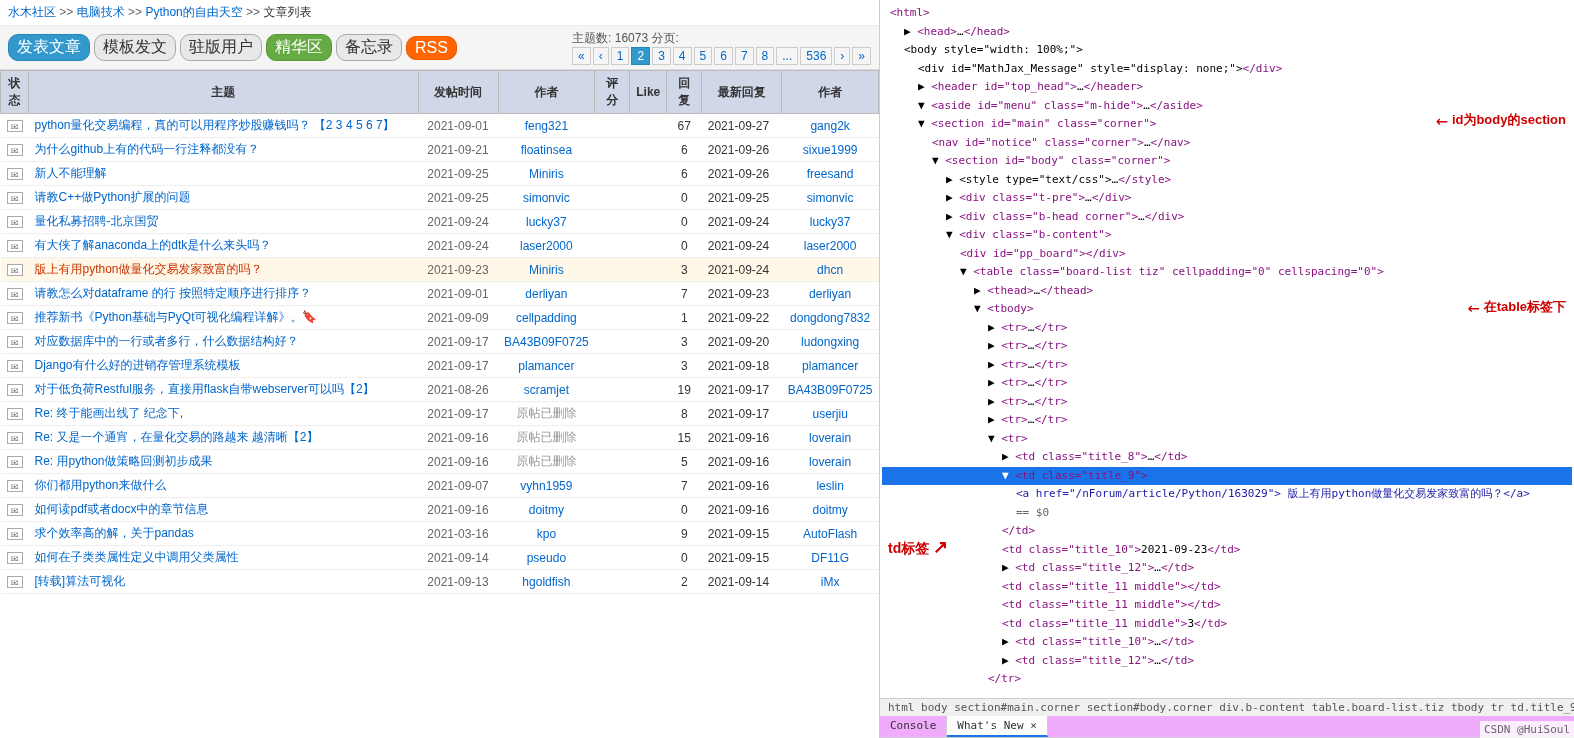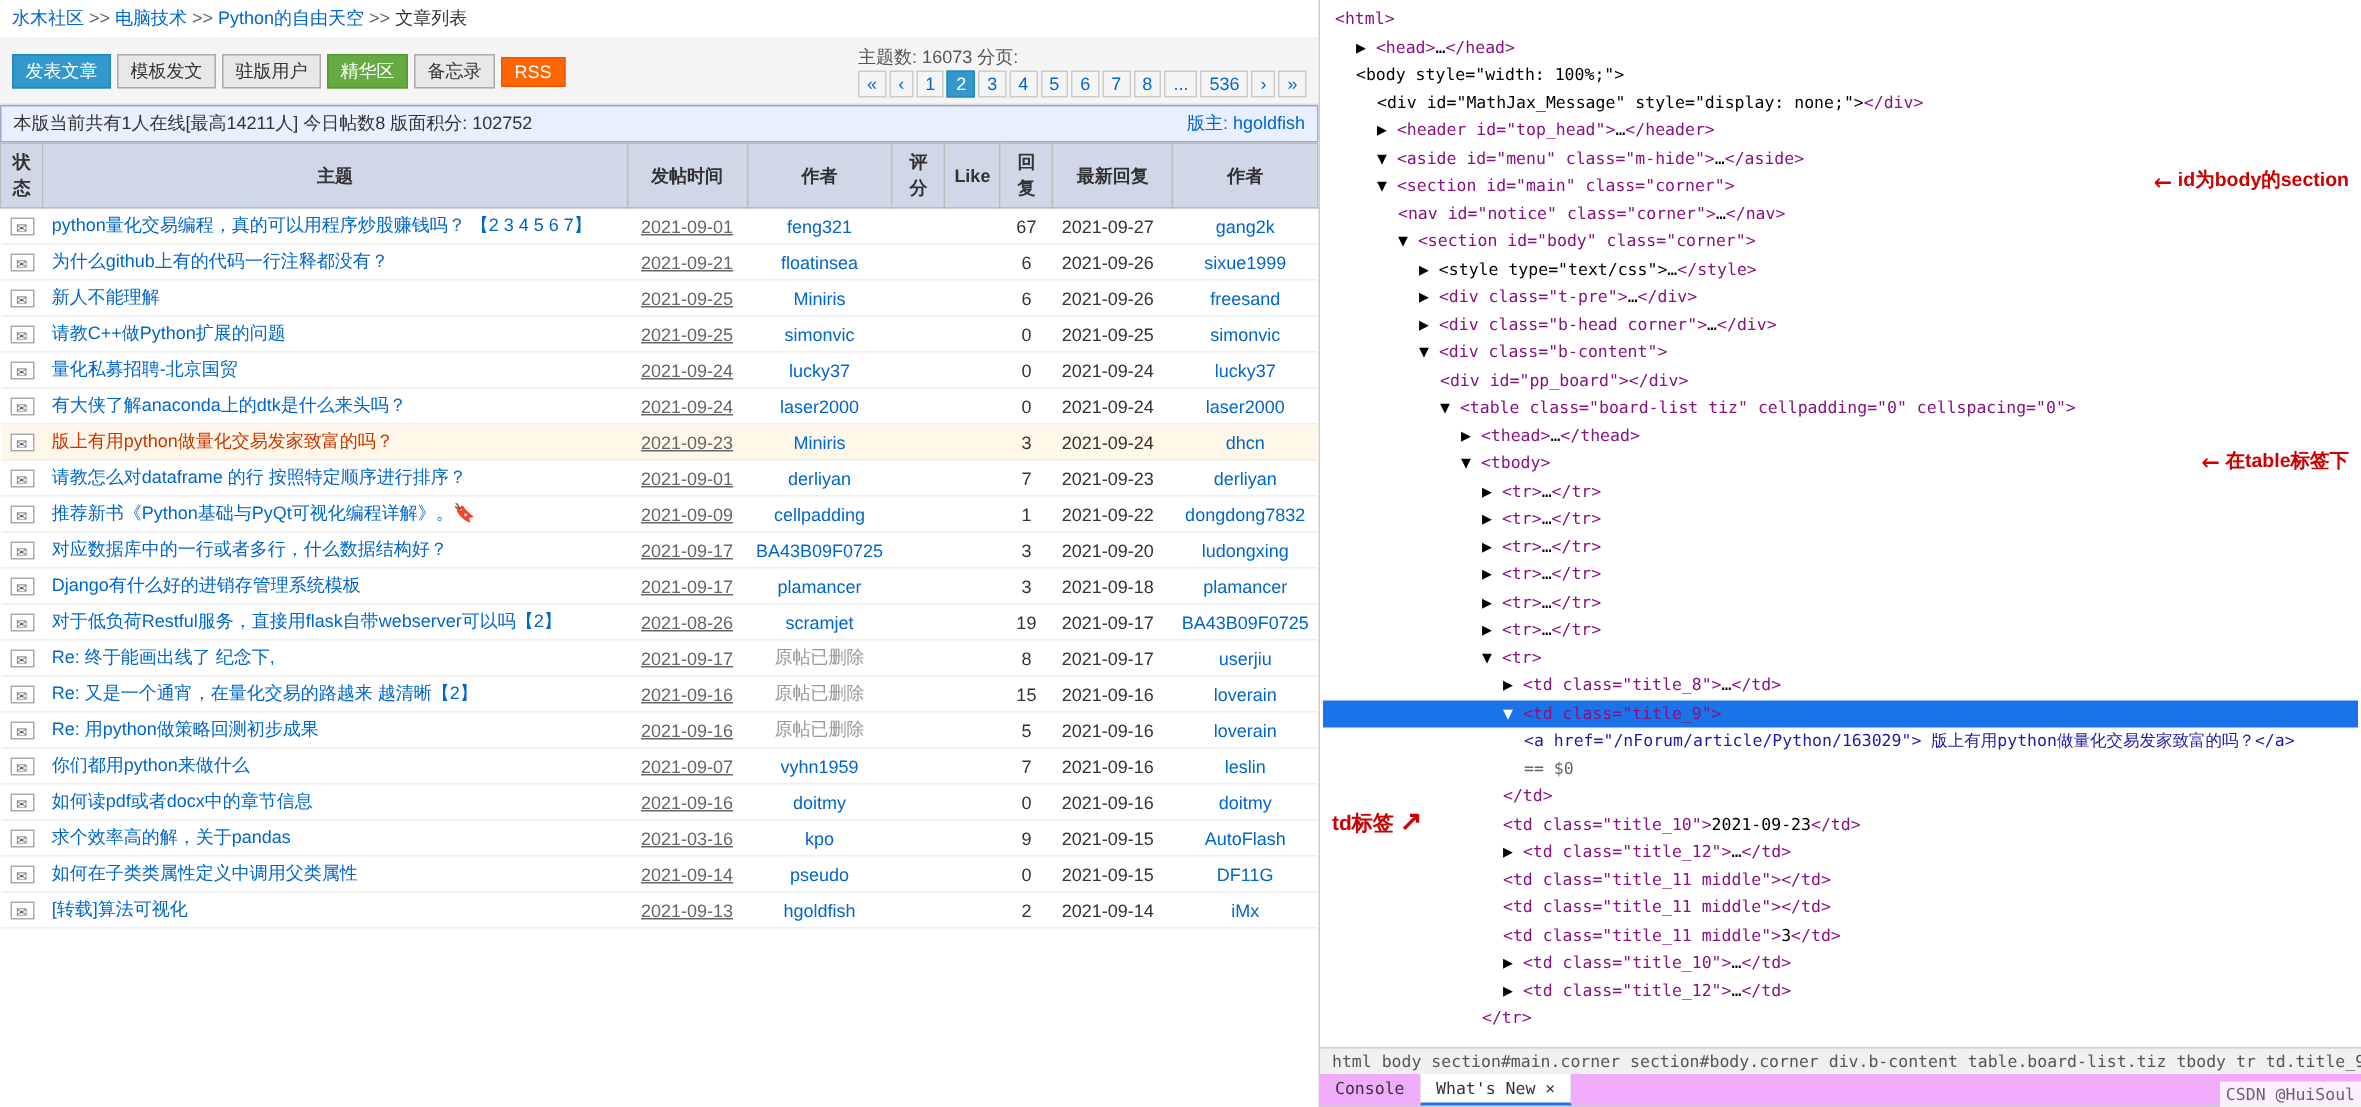--- a/index.html
+++ b/index.html
@@ -14,41 +14,41 @@
     
     .right-panel { flex: 1; background: #fff; display: flex; flex-direction: column; font-family: 'Consolas', monospace; font-size: 11px; overflow: hidden; }
 
     
     .breadcrumb { padding: 4px 8px; font-size: 12px; color: #666; border-bottom: 1px solid #eee; }
     .breadcrumb a { color: #0066cc; text-decoration: none; }
     .breadcrumb span { color: #333; }
 
     
     .toolbar { display: flex; align-items: center; gap: 4px; padding: 4px 8px; background: #f5f5f5; border-bottom: 1px solid #ddd; flex-wrap: wrap; }
-    .btn { padding: 2px 8px; font-size: 12px; border: 1px solid #aaa; cursor: pointer; background: #e8e8e8; border-radius: 0; color: #333; }
+    .btn { padding: 2px 8px; font-size: 16px; border: 1px solid #aaa; cursor: pointer; background: #e8e8e8; border-radius: 10px; color: #333; }
     .btn-blue { background: #3399cc; color: #fff; border-color: #2288bb; }
     .btn-green { background: #66aa44; color: #fff; border-color: #559933; }
     .btn-rss { background: #ff6600; color: #fff; border-color: #ee5500; }
     .toolbar-right { margin-left: auto; font-size: 12px; color: #555; }
     .pagination { display: flex; align-items: center; gap: 2px; }
     .pagination span, .pagination a { padding: 1px 5px; border: 1px solid #ccc; color: #0066cc; cursor: pointer; font-size: 12px; }
     .pagination .active { background: #3399cc; color: #fff; border-color: #2288bb; }
 
     
     .stats-bar { background: #e8f0ff; border: 1px solid #99aacc; padding: 3px 8px; display: flex; justify-content: space-between; font-size: 12px; color: #333; }
     .stats-bar .right { color: #0066cc; }
 
     
     .post-table { width: 100%; border-collapse: collapse; }
     .post-table th { background: #d0d8e8; padding: 4px 6px; text-align: center; border: 1px solid #bbb; font-size: 12px; color: #333; }
     .post-table td { padding: 3px 6px; border-bottom: 1px solid #eee; font-size: 12px; color: #333; vertical-align: middle; }
     .post-table tr.highlight { background: #fff8e8; }
     .post-table .icon-col { width: 24px; text-align: center; }
     .post-table .title-col { min-width: 220px; }
-    .post-table .date-col { width: 80px; text-align: center; color: #666; text-decoration: underline; }
+    .post-table .date-col { width: 80px; text-align: center; color: #666; }
     .post-table .author-col { width: 80px; text-align: center; }
     .post-table .score-col { width: 35px; text-align: center; }
     .post-table .reply-col { width: 35px; text-align: center; }
     .post-table .last-reply-col { width: 80px; text-align: left; }
     .post-table a { color: #0066cc; text-decoration: none; }
     .post-table .link-red { color: #cc3300; }
     .email-icon { display: inline-block; width: 16px; height: 12px; border: 1px solid #aaa; background: #fff; position: relative; font-size: 9px; text-align: center; line-height: 12px; color: #666; }
 
     
     .annotation { color: #cc0000; font-size: 13px; font-weight: bold; font-family: '微软雅黑', sans-serif; }
@@ -107,24 +107,20 @@
           <span>7</span>
           <span>8</span>
           <span>...</span>
           <span>536</span>
           <span>›</span>
           <span>»</span>
         </div>
       </div>
     </div>
 
-    <div class="stats-bar">
-      <span>本版当前共有1人在线[最高14211人]  今日帖数8  版面积分: 102752</span>
-      <span class="right">版主: hgoldfish</span>
-    </div>
 
     <table class="post-table">
       <thead>
         <tr>
           <th>状态</th>
           <th>主题</th>
           <th>发帖时间</th>
           <th>作者</th>
           <th>评分</th>
           <th>Like</th>

